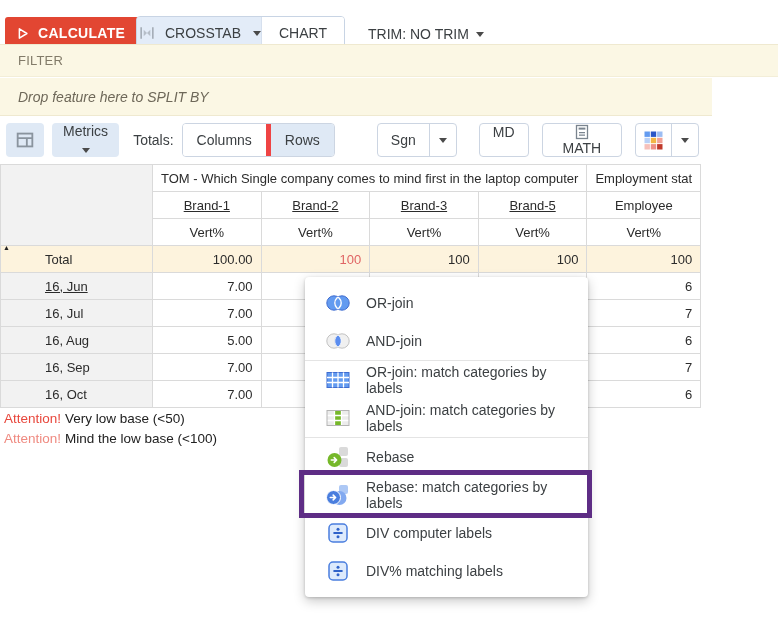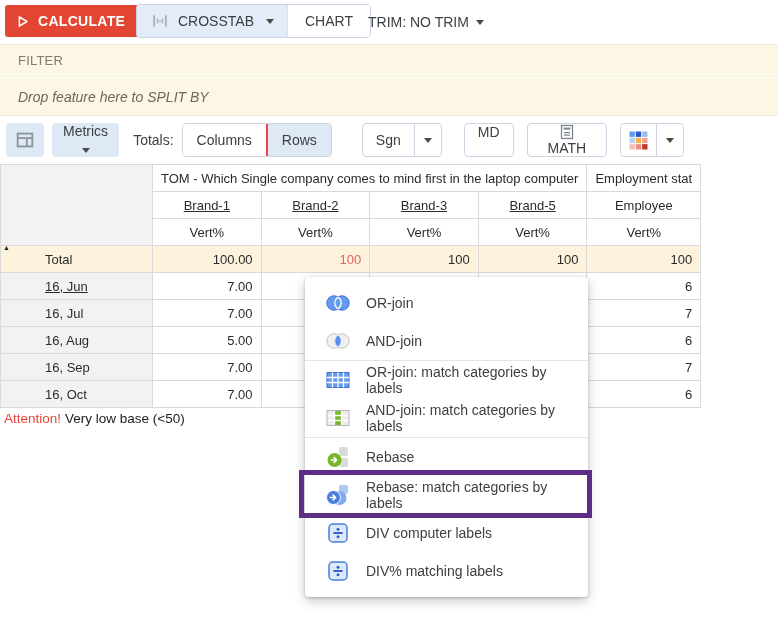--- a/index.html
+++ b/index.html
@@ -2,72 +2,72 @@
 <html><head>
 <meta charset="utf-8">
 <style>
   html,body{margin:0;padding:0;}
   body{
     width:778px;height:636px;position:relative;overflow:hidden;
     background:#fff;font-family:"Liberation Sans",sans-serif;color:#3c4043;
     -webkit-font-smoothing:antialiased;
   }
   
-  .top-toolbar{position:absolute;left:0;top:0;width:778px;height:44px;background:#fff;}
+  .top-toolbar{position:absolute;left:0;top:12px;width:778px;height:44px;background:#fff;}
   .btn-calculate{
     position:absolute;left:5px;top:5px;height:32px;padding:0 14px 0 10px;
     background:#e24632;border:none;border-radius:3px;color:#fff;
     font-weight:700;font-size:14px;letter-spacing:.3px;
     display:flex;align-items:center;gap:8px;cursor:pointer;
     font-family:"Liberation Sans",sans-serif;
   }
   .view-group{
     position:absolute;left:136px;top:4px;height:34px;display:flex;
     border:1px solid #c8d4e4;border-radius:4px;overflow:hidden;background:#fff;
     box-sizing:border-box;
   }
   .seg{display:flex;align-items:center;font-size:14px;color:#3c4043;cursor:pointer;}
-  .seg-crosstab{background:#e3ecf8;padding:0 13px;gap:8px;}
+  .seg-crosstab{background:#e3ecf8;padding:0 0;gap:8px;}
   .seg-chart{background:#fff;padding:0 17px;border-left:1px solid #d6e0ee;}
   .trim-dropdown{
     position:absolute;left:368px;top:0;height:44px;display:flex;align-items:center;gap:7px;
     font-size:14px;color:#3c4043;cursor:pointer;
   }
   .caret{width:0;height:0;border-left:4px solid transparent;border-right:4px solid transparent;border-top:5px solid #4a4a4a;display:inline-block;}
   
   .filter-bar{
     position:absolute;left:0;top:44px;width:778px;height:33px;background:#fbf7e4;
     border-top:1px solid #efe9d0;border-bottom:1px solid #f3eed8;
     display:flex;align-items:center;padding-left:18px;box-sizing:border-box;
     font-size:13px;color:#827b69;letter-spacing:.2px;
   }
   .split-bar{
-    position:absolute;left:0;top:78px;width:778px;height:38px;background:#fbf7e4;
+    position:absolute;left:0;top:78px;width:712px;height:38px;background:#fbf7e4;
     border-bottom:1px solid #efe9d0;
     display:flex;align-items:center;padding-left:18px;box-sizing:border-box;
     font-size:14px;color:#6e6859;font-style:italic;
   }
   
   .metrics-toolbar{
     position:absolute;left:0;top:116px;width:778px;height:48px;background:#fff;
     display:flex;align-items:center;padding-left:6px;box-sizing:border-box;font-size:14px;
   }
   .tbtn{height:34px;display:flex;align-items:center;border-radius:4px;cursor:pointer;box-sizing:border-box;color:#3c4043;flex-direction:column;}
   .tbtn.blue{background:#dfe9f5;}
   .tbtn.bordered{border:1px solid #ccd5e2;background:#fff;}
   .icon-btn{width:38px;justify-content:center;}
   .metrics-btn{padding:0 11px;gap:9px;margin-left:8px;}
   .totals-label{margin-left:14px;color:#3c4043;}
   .segmented{display:flex;height:34px;border:1px solid #ccd5e2;border-radius:4px;overflow:hidden;margin-left:8px;box-sizing:border-box;}
   .segmented .opt{display:flex;align-items:center;padding:0 14px;cursor:pointer;background:#fff;}
-  .segmented .opt.selected{background:#dfe9f5;border-left:2px solid #ef4444;}
+  .segmented .opt.selected{background:#dfe9f5;border-left:5px solid #ef4444;}
   .split-btn{display:flex;height:34px;border:1px solid #ccd5e2;border-radius:4px;overflow:hidden;box-sizing:border-box;background:#fff;}
   .split-btn .main{display:flex;align-items:center;padding:0 13px;gap:7px;cursor:pointer;}
   .split-btn .arrow{display:flex;align-items:center;padding:0 9px;border-left:1px solid #ccd5e2;cursor:pointer;}
-  .sgn-btn{margin-left:30px;}
+  .sgn-btn{margin-left:42px;}
   .md-btn{margin-left:22px;padding:0 13px;}
   .math-btn{margin-left:13px;padding:0 20px;}
   .heat-btn{margin-left:13px;}
   
   .crosstab-table{position:absolute;left:0;top:164px;border-collapse:collapse;table-layout:fixed;font-size:13px;color:#2b2b2b;}
   .crosstab-table th,.crosstab-table td{
     border:1px solid #dadada;height:26px;padding:0 8px;font-weight:400;
     overflow:hidden;white-space:nowrap;box-sizing:content-box;
   }
   .crosstab-table th.corner{background:#f2f2f2;}
@@ -292,20 +292,23 @@
       <td class="num"></td>
       <td class="num">6</td>
     </tr>
   </tbody>
 </table>
 
 <div class="notes">
   <div>
     <span class="note-prefix">Attention!</span><span class="note-text">Very low base (&lt;50)</span>
   </div>
+  <div>
+    <span class="note-prefix soft">Attention!</span><span class="note-text">Mind the low base (&lt;100)</span>
+  </div>
 </div>
 
 <div class="context-menu">
   <div class="menu-item">
     <span class="menu-icon">
       <svg width="26" height="18" viewBox="0 0 26 18">
         <defs>
           <clipPath id="clA">
               <circle cx="17" cy="9" r="7.2"></circle>
             </clipPath>

